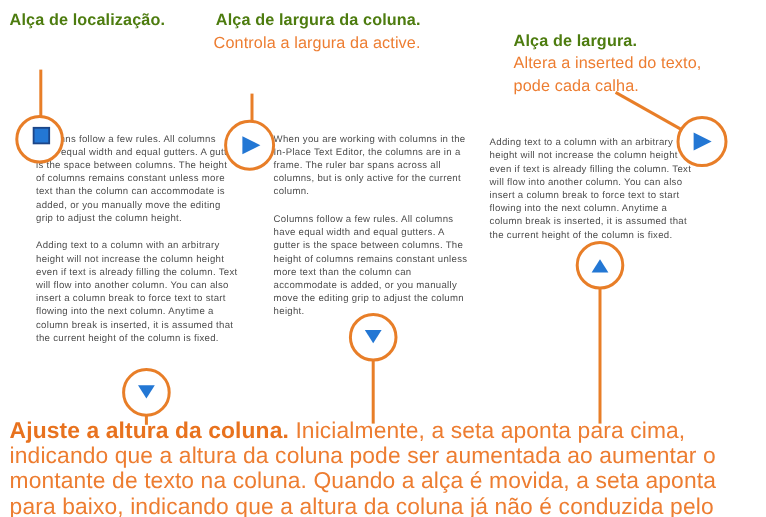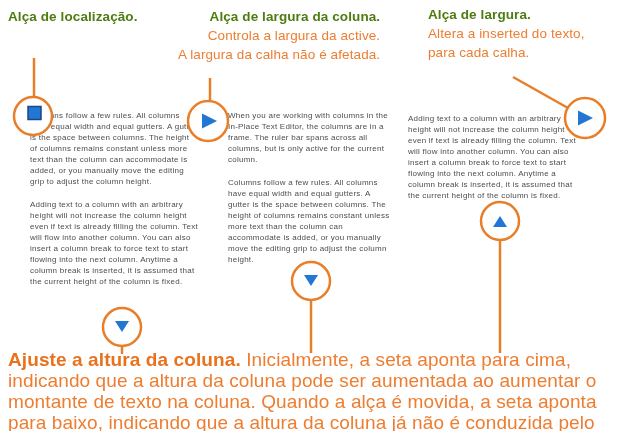--- a/index.html
+++ b/index.html
@@ -64,25 +64,24 @@
   <polygon points="493,227 507,227 500,216" fill="#2377D4"></polygon>
 </svg>
 
 <div class="callout" style="left:8px;top:7px;">
   <div class="t">Alça de localização.</div>
 </div>
 
 <div class="callout" style="left:178px;top:7px;text-align:right;">
   <div class="t">Alça de largura da coluna.</div>
   <div>Controla a largura da active.</div>
-  <div>A largura da calha não é afetada.</div>
 </div>
 
-<div class="callout" style="left:428px;top:5px;">
+<div class="callout" style="left:428px;top:24px;">
   <div class="t">Alça de largura.</div>
   <div>Altera a inserted do texto,</div>
-  <div>para cada calha.</div>
+  <div>pode cada calha.</div>
 </div>
 
 <div class="bottom-callout">
   <span class="t">Ajuste a altura da coluna.</span>
   <span>Inicialmente, a seta aponta para cima, indicando que a altura da coluna pode ser aumentada ao aumentar o montante de texto na coluna. Quando a alça é movida, a seta aponta para baixo, indicando que a altura da coluna já não é conduzida pelo texto.</span>
 </div>
 
 </body></html>

